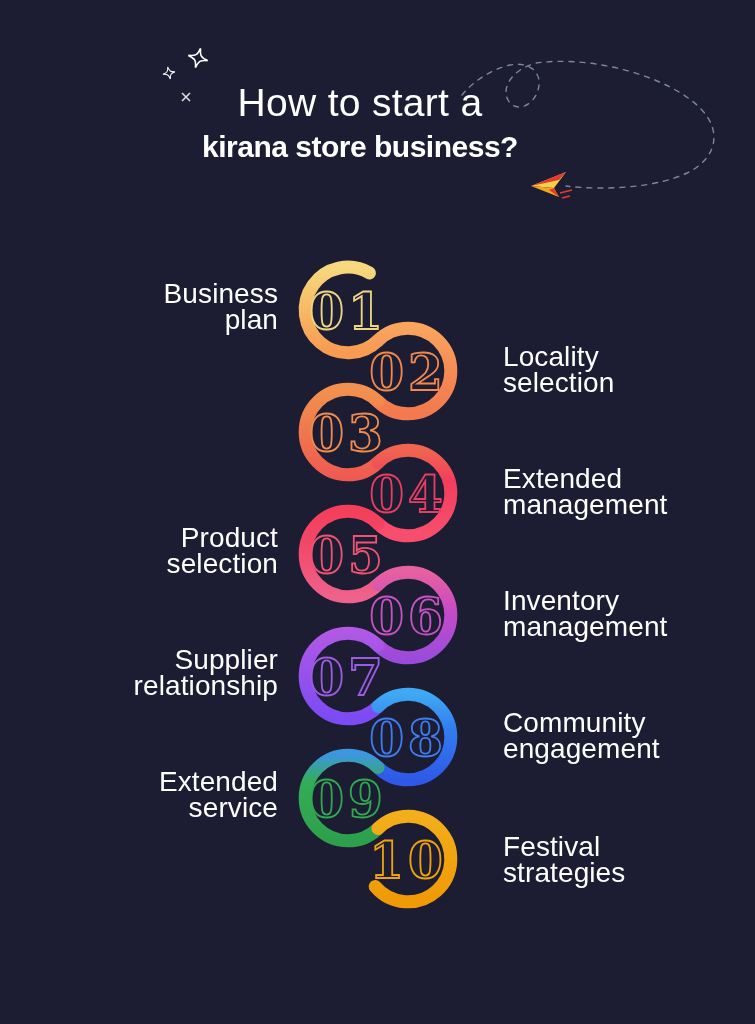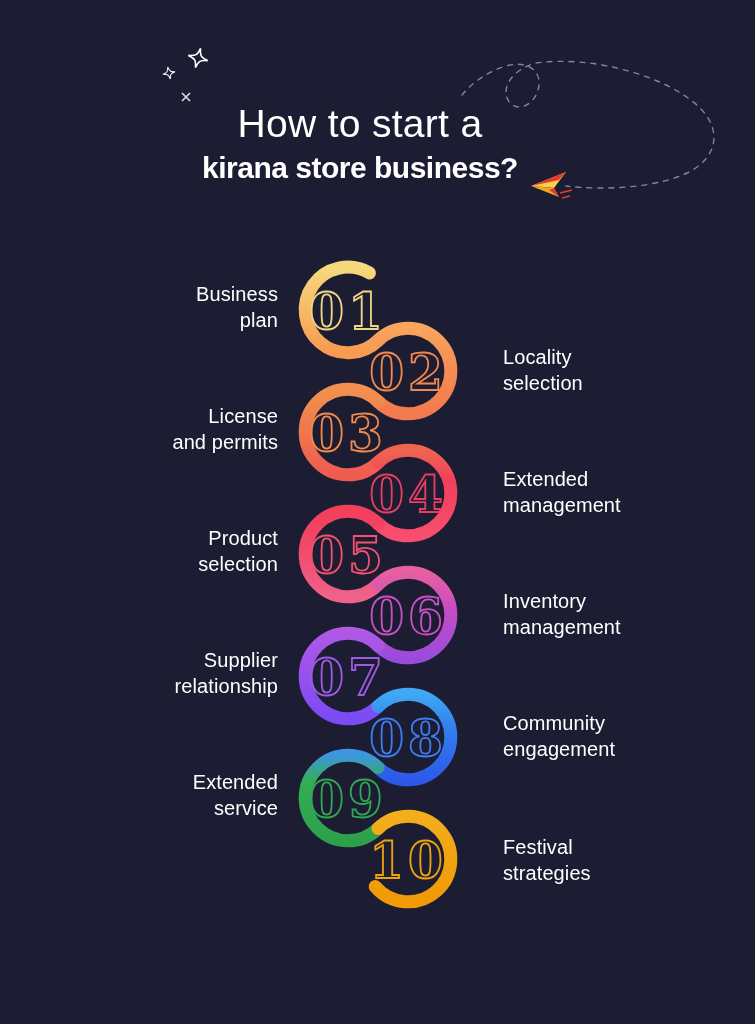--- a/index.html
+++ b/index.html
@@ -1,24 +1,24 @@
 <!DOCTYPE html>
 <html><head>
 <meta charset="utf-8">
 <style>
   html,body { margin:0; padding:0; background:#0e0e1c; }
   .canvas {
     position:relative; width:755px; height:1024px;
     background:#1C1C32; overflow:hidden;
     font-family:"Liberation Sans", sans-serif;
   }
-  .title { position:absolute; top:82px; left:0; width:720px; text-align:center; color:#fff;margin-top:21px; }
+  .title { position:absolute; top:82px; left:0; width:720px; text-align:center; color:#fff; }
   .title .t1 { font-size:39px; font-weight:400; letter-spacing:0.3px; line-height:1.1; }
   .title .t2 { font-size:30px; font-weight:700; letter-spacing:-0.5px; line-height:1.15; margin-top:5px; }
-  .step-label { position:absolute; color:#ffffff; font-size:20px; line-height:26px; letter-spacing:0.1px; }
+  .step-label { position:absolute; color:#ffffff; font-size:28px; line-height:26px; letter-spacing:0.1px; }
   .step-label.left  { right:477px; text-align:right; }
   .step-label.right { left:468px;  text-align:left;margin-left:35px;  }
   .step-label span { display:block; }
   svg.layer { position:absolute; left:0; top:0; }
   .seg { fill:none; stroke-width:13; stroke-linecap:round; }
   .stepnum {
     font-family:"DejaVu Serif", serif; font-weight:bold; font-size:50px;
     letter-spacing:4px; fill:none; stroke-width:1.8;
     text-anchor:middle; dominant-baseline:central;
   }
@@ -35,24 +35,20 @@
     <div class="t2">kirana store business?</div>
   </div>
 
   <div class="step-label left" style="top:281px">
     <span>Business</span>
       <span>plan</span>
   </div>
   <div class="step-label right" style="top:344px">
     <span>Locality</span>
       <span>selection</span>
-  </div>
-  <div class="step-label left" style="top:403px">
-    <span>License</span>
-      <span>and permits</span>
   </div>
   <div class="step-label right" style="top:466px">
     <span>Extended</span>
       <span>management</span>
   </div>
   <div class="step-label left" style="top:525px">
     <span>Product</span>
       <span>selection</span>
   </div>
   <div class="step-label right" style="top:588px">

